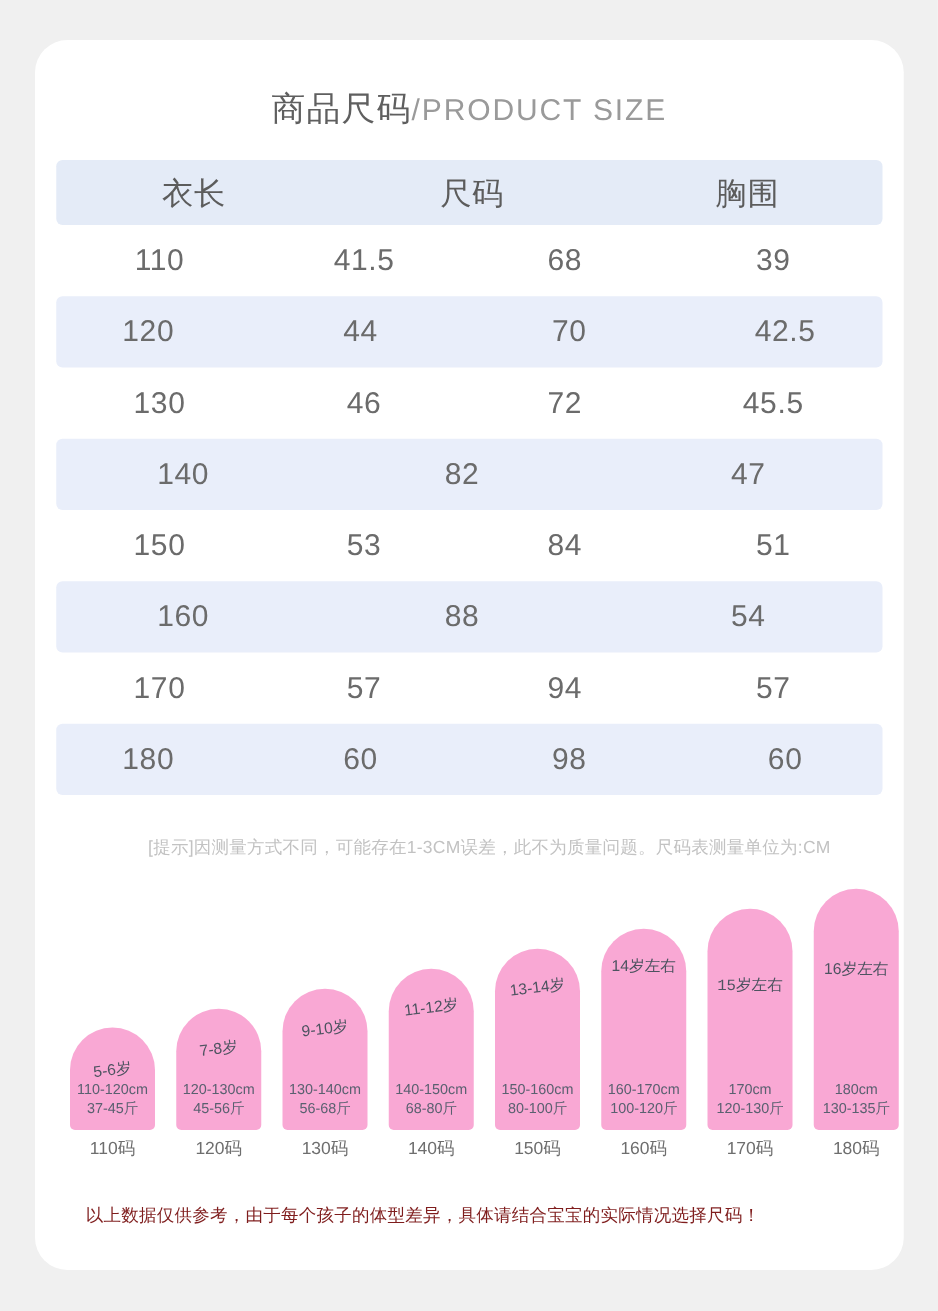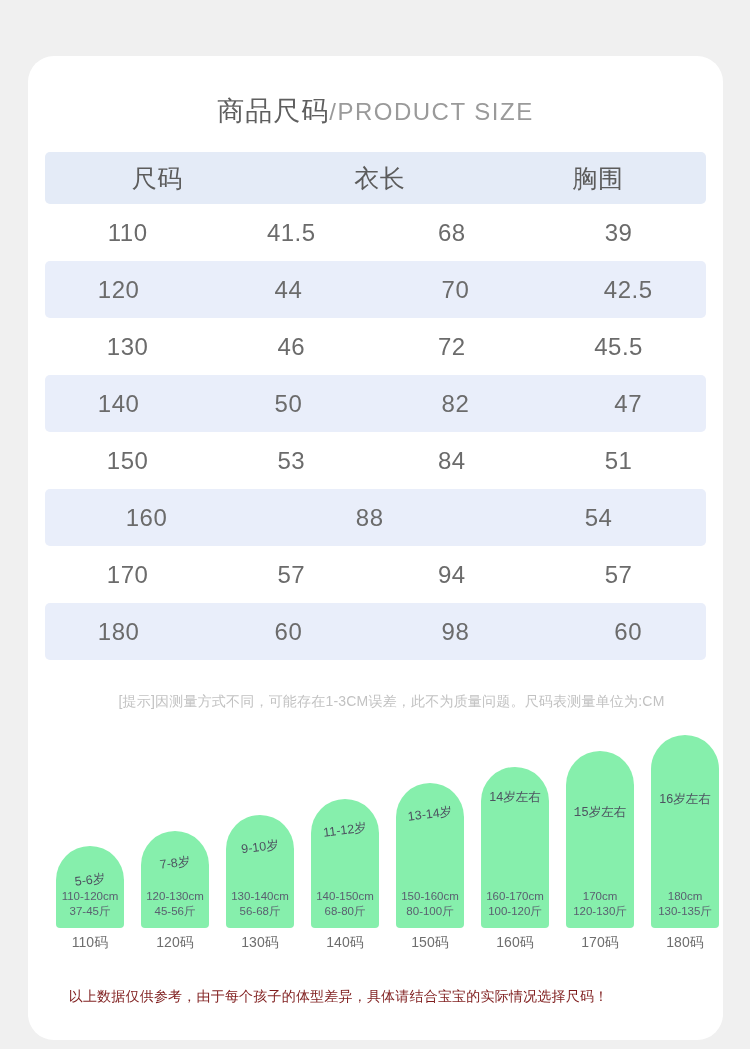--- a/index.html
+++ b/index.html
@@ -21,21 +21,20 @@
 
   
   .panel {
     position: absolute;
     left: 28px;
     top: 32px;
     width: 695px;
     height: 984px;
     background: #ffffff;
     border-radius: 26px;
-    margin-top: 24px;
   }
 
   
   .title-wrap {
     position: absolute;
     left: 0;
     top: 37px;
     width: 695px;
     text-align: center;
     white-space: nowrap;
@@ -113,21 +112,21 @@
     height: 210px;
   }
   .card {
     position: absolute;
     bottom: 28px;
     width: 68px;
   }
   .arch {
     position: relative;
     width: 68px;
-    background: #86efac;
+    background: #f9a8d4;
     border-top-left-radius: 34px;
     border-top-right-radius: 34px;
     border-bottom-left-radius: 4px;
     border-bottom-right-radius: 4px;
   }
   .age {
     position: absolute;
     left: 0;
     width: 68px;
     text-align: center;
@@ -179,22 +178,22 @@
 
 <div class="page">
   <div class="panel">
 
     <div class="title-wrap">
       <span class="title-cn">商品尺码</span><span class="title-en">/PRODUCT SIZE</span>
     </div>
 
     <div class="table">
       <div class="trow head">
+        <div class="tcell c1">衣长</div>
         <div class="tcell c0">尺码</div>
-        <div class="tcell c1">衣长</div>
         <div class="tcell c2">胸围</div>
       </div>
 
       <div class="trow">
         <div class="tcell c0">110</div>
         <div class="tcell c1">41.5</div>
         <div class="tcell c2">68</div>
         <div class="tcell c3">39</div>
       </div>
       <div class="trow alt">
@@ -204,21 +203,20 @@
         <div class="tcell c3">42.5</div>
       </div>
       <div class="trow">
         <div class="tcell c0">130</div>
         <div class="tcell c1">46</div>
         <div class="tcell c2">72</div>
         <div class="tcell c3">45.5</div>
       </div>
       <div class="trow alt">
         <div class="tcell c0">140</div>
-        <div class="tcell c1">50</div>
         <div class="tcell c2">82</div>
         <div class="tcell c3">47</div>
       </div>
       <div class="trow">
         <div class="tcell c0">150</div>
         <div class="tcell c1">53</div>
         <div class="tcell c2">84</div>
         <div class="tcell c3">51</div>
       </div>
       <div class="trow alt">

